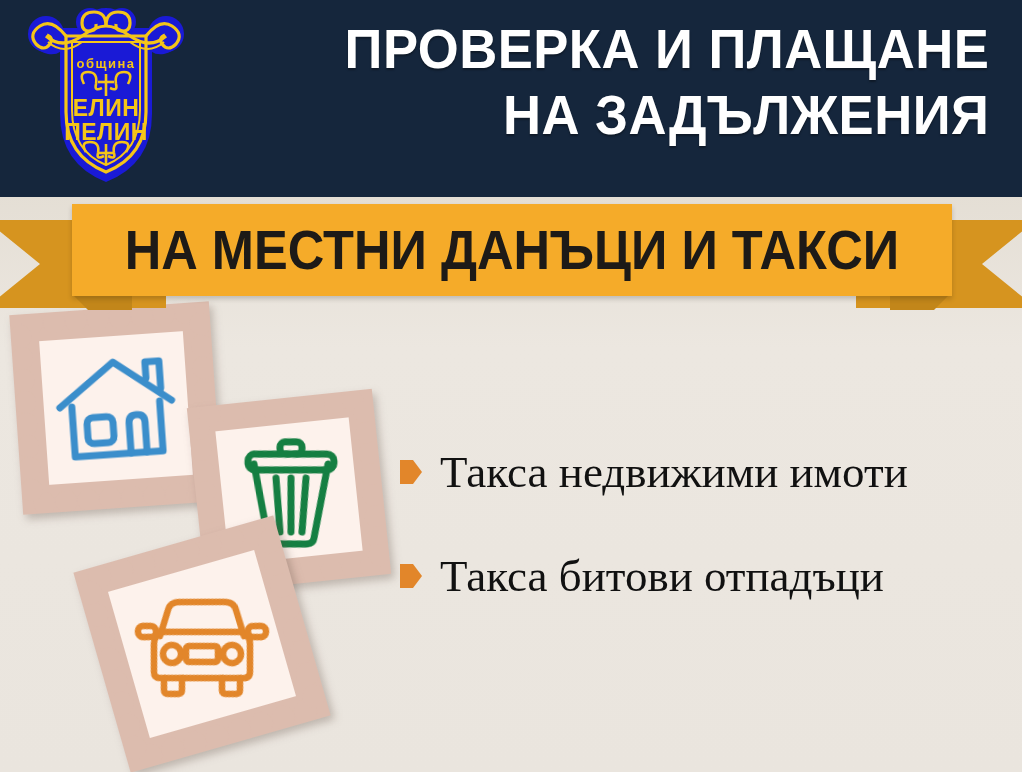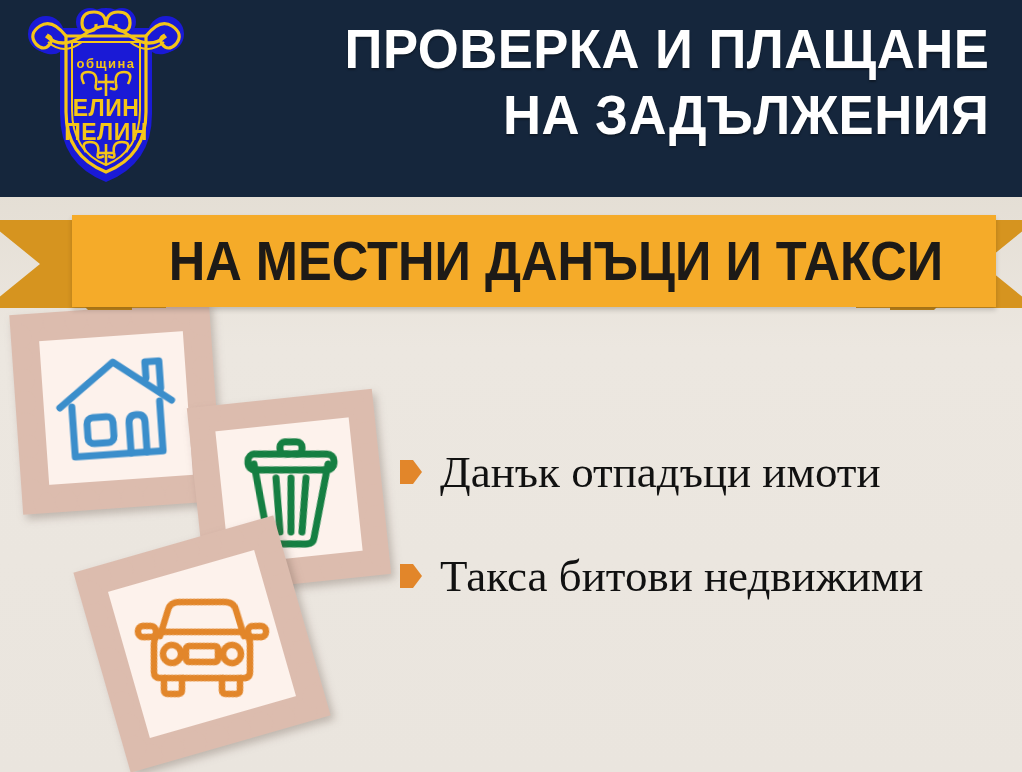--- a/index.html
+++ b/index.html
@@ -103,29 +103,28 @@
     right: 72px;
     top: 96px;
     width: 60px;
     height: 16px;
     background: #c2861a;
     clip-path: polygon(0 0, 60px 0, 44px 16px, 0 16px);
   }
   .ribbon-band {
     position: absolute;
     left: 72px;
-    top: 17px;
+    top: 6px;
     width: 880px;
     height: 92px;
     background: #f5ab29;
     box-shadow: 0 3px 5px rgba(0,0,0,0.18);
     display: flex;
     align-items: center;
     justify-content: center;
-    padding-left: 44px;
   }
   .ribbon-text {
     font-family: "Liberation Sans", sans-serif;
     font-weight: bold;
     font-size: 55px;
     line-height: 60px;
     color: #1d1a17;
     letter-spacing: 0px;
     transform: scaleX(0.92);
     white-space: nowrap;
@@ -404,21 +403,21 @@
           <path d="M124 138 L124 150 Q124 154 129 154 L137 154 Q142 154 142 150 L142 138"></path>
         </g>
       </svg>
     </div>
 
   </div>
 
   <div class="list">
     <div class="list-item">
       <span class="bullet"></span>
-      <span class="list-label">Данък отпадъци имоти</span>
+      <span class="list-label">Такса недвижими имоти</span>
     </div>
     <div class="list-item">
       <span class="bullet"></span>
-      <span class="list-label">Такса битови недвижими</span>
+      <span class="list-label">Такса битови отпадъци</span>
     </div>
   </div>
 
 </div>
 
 </body></html>

